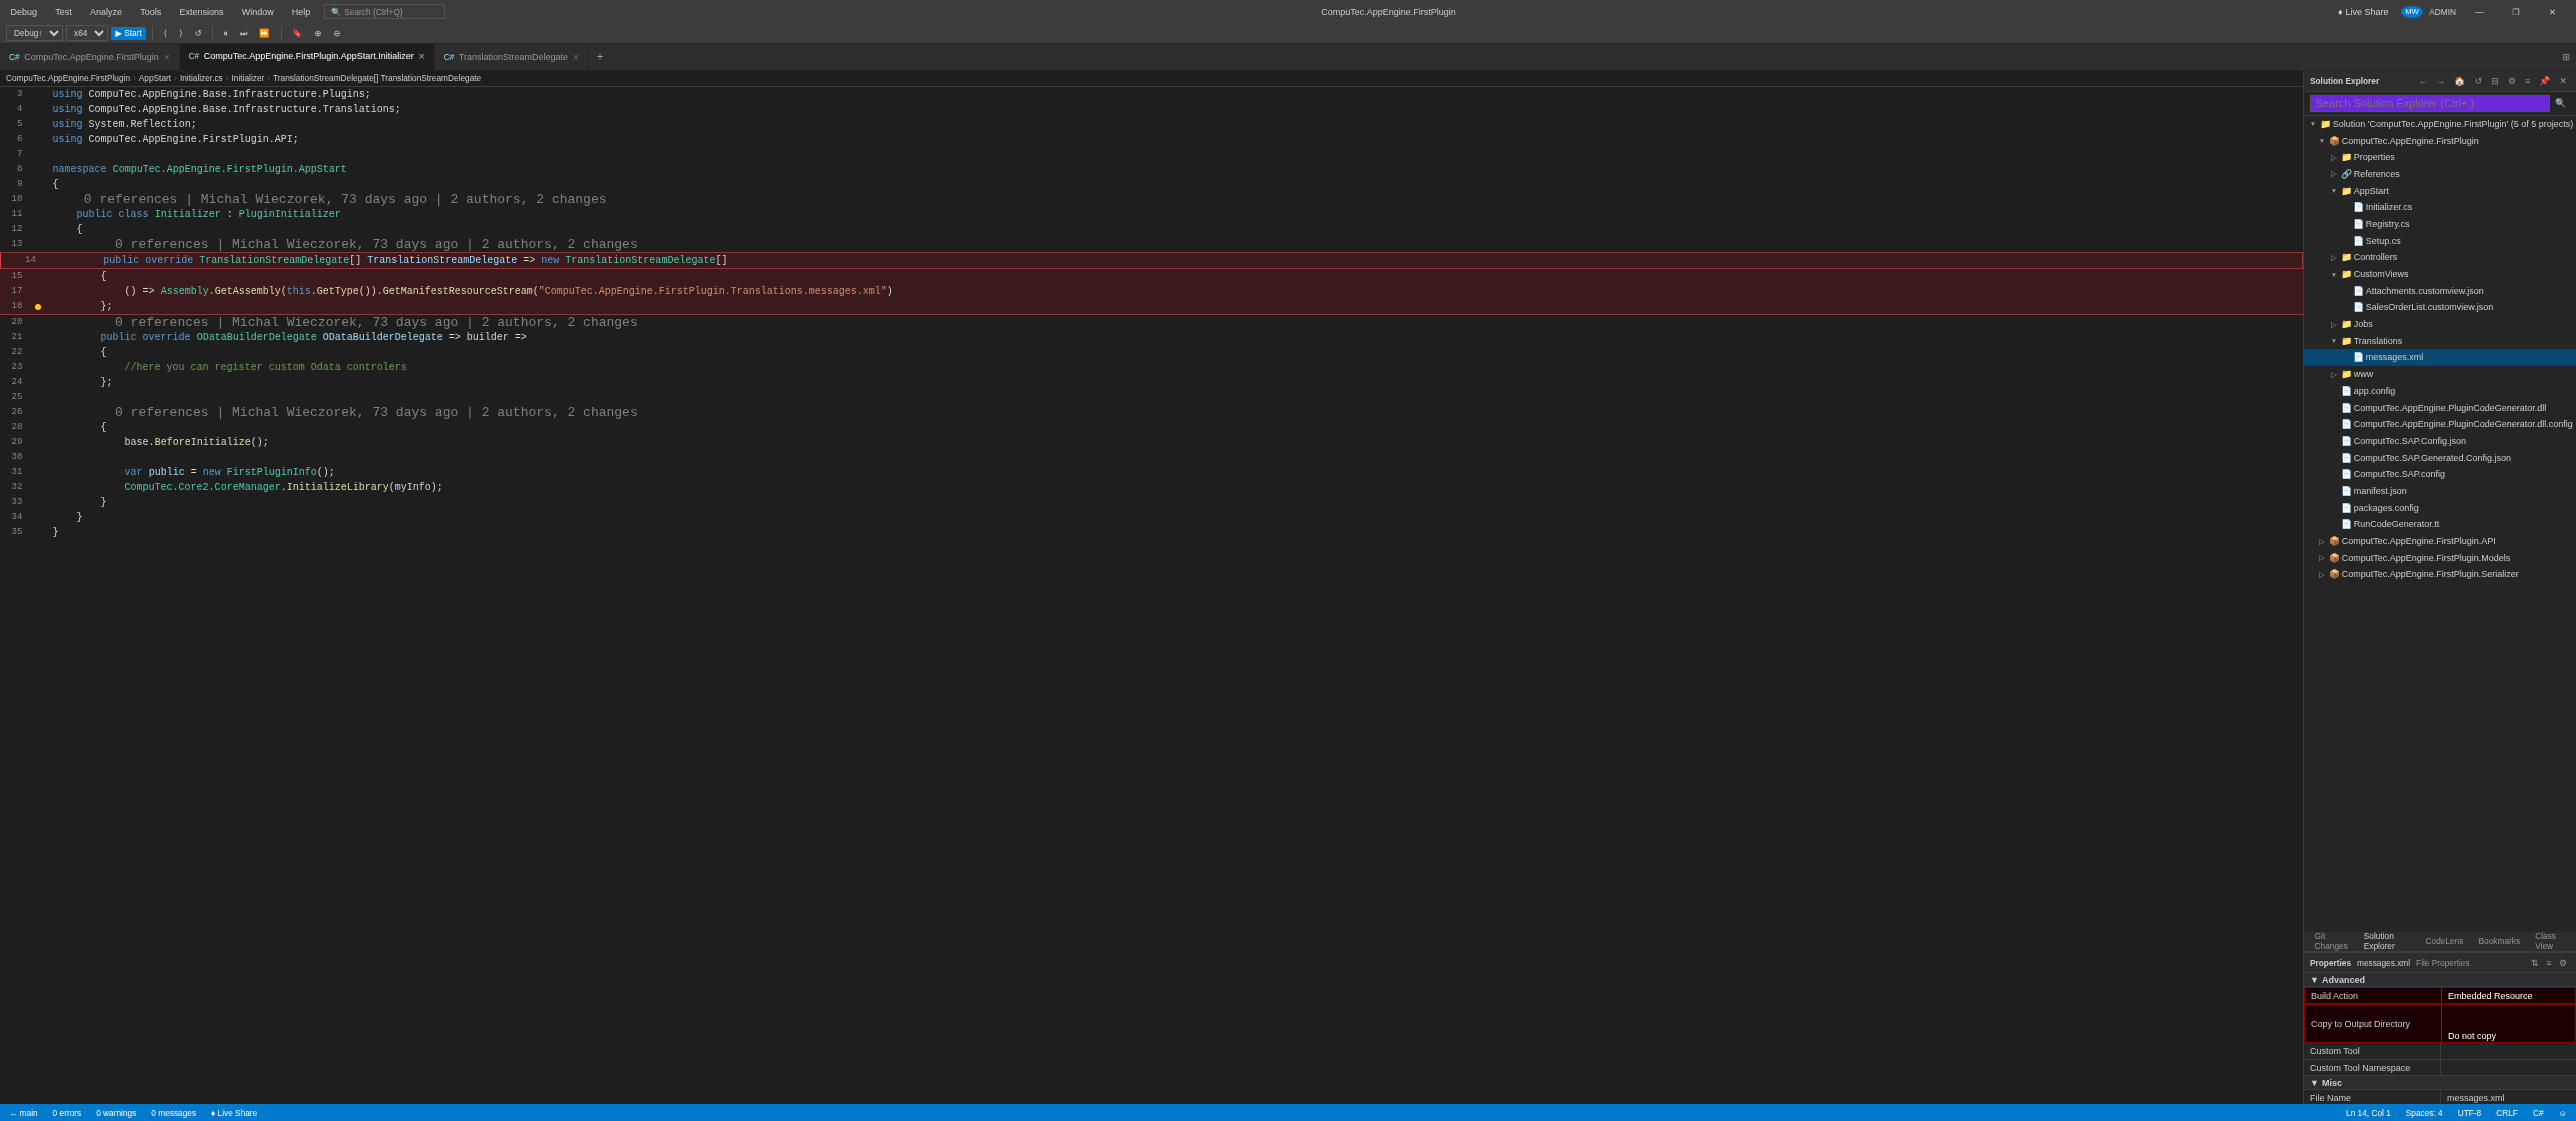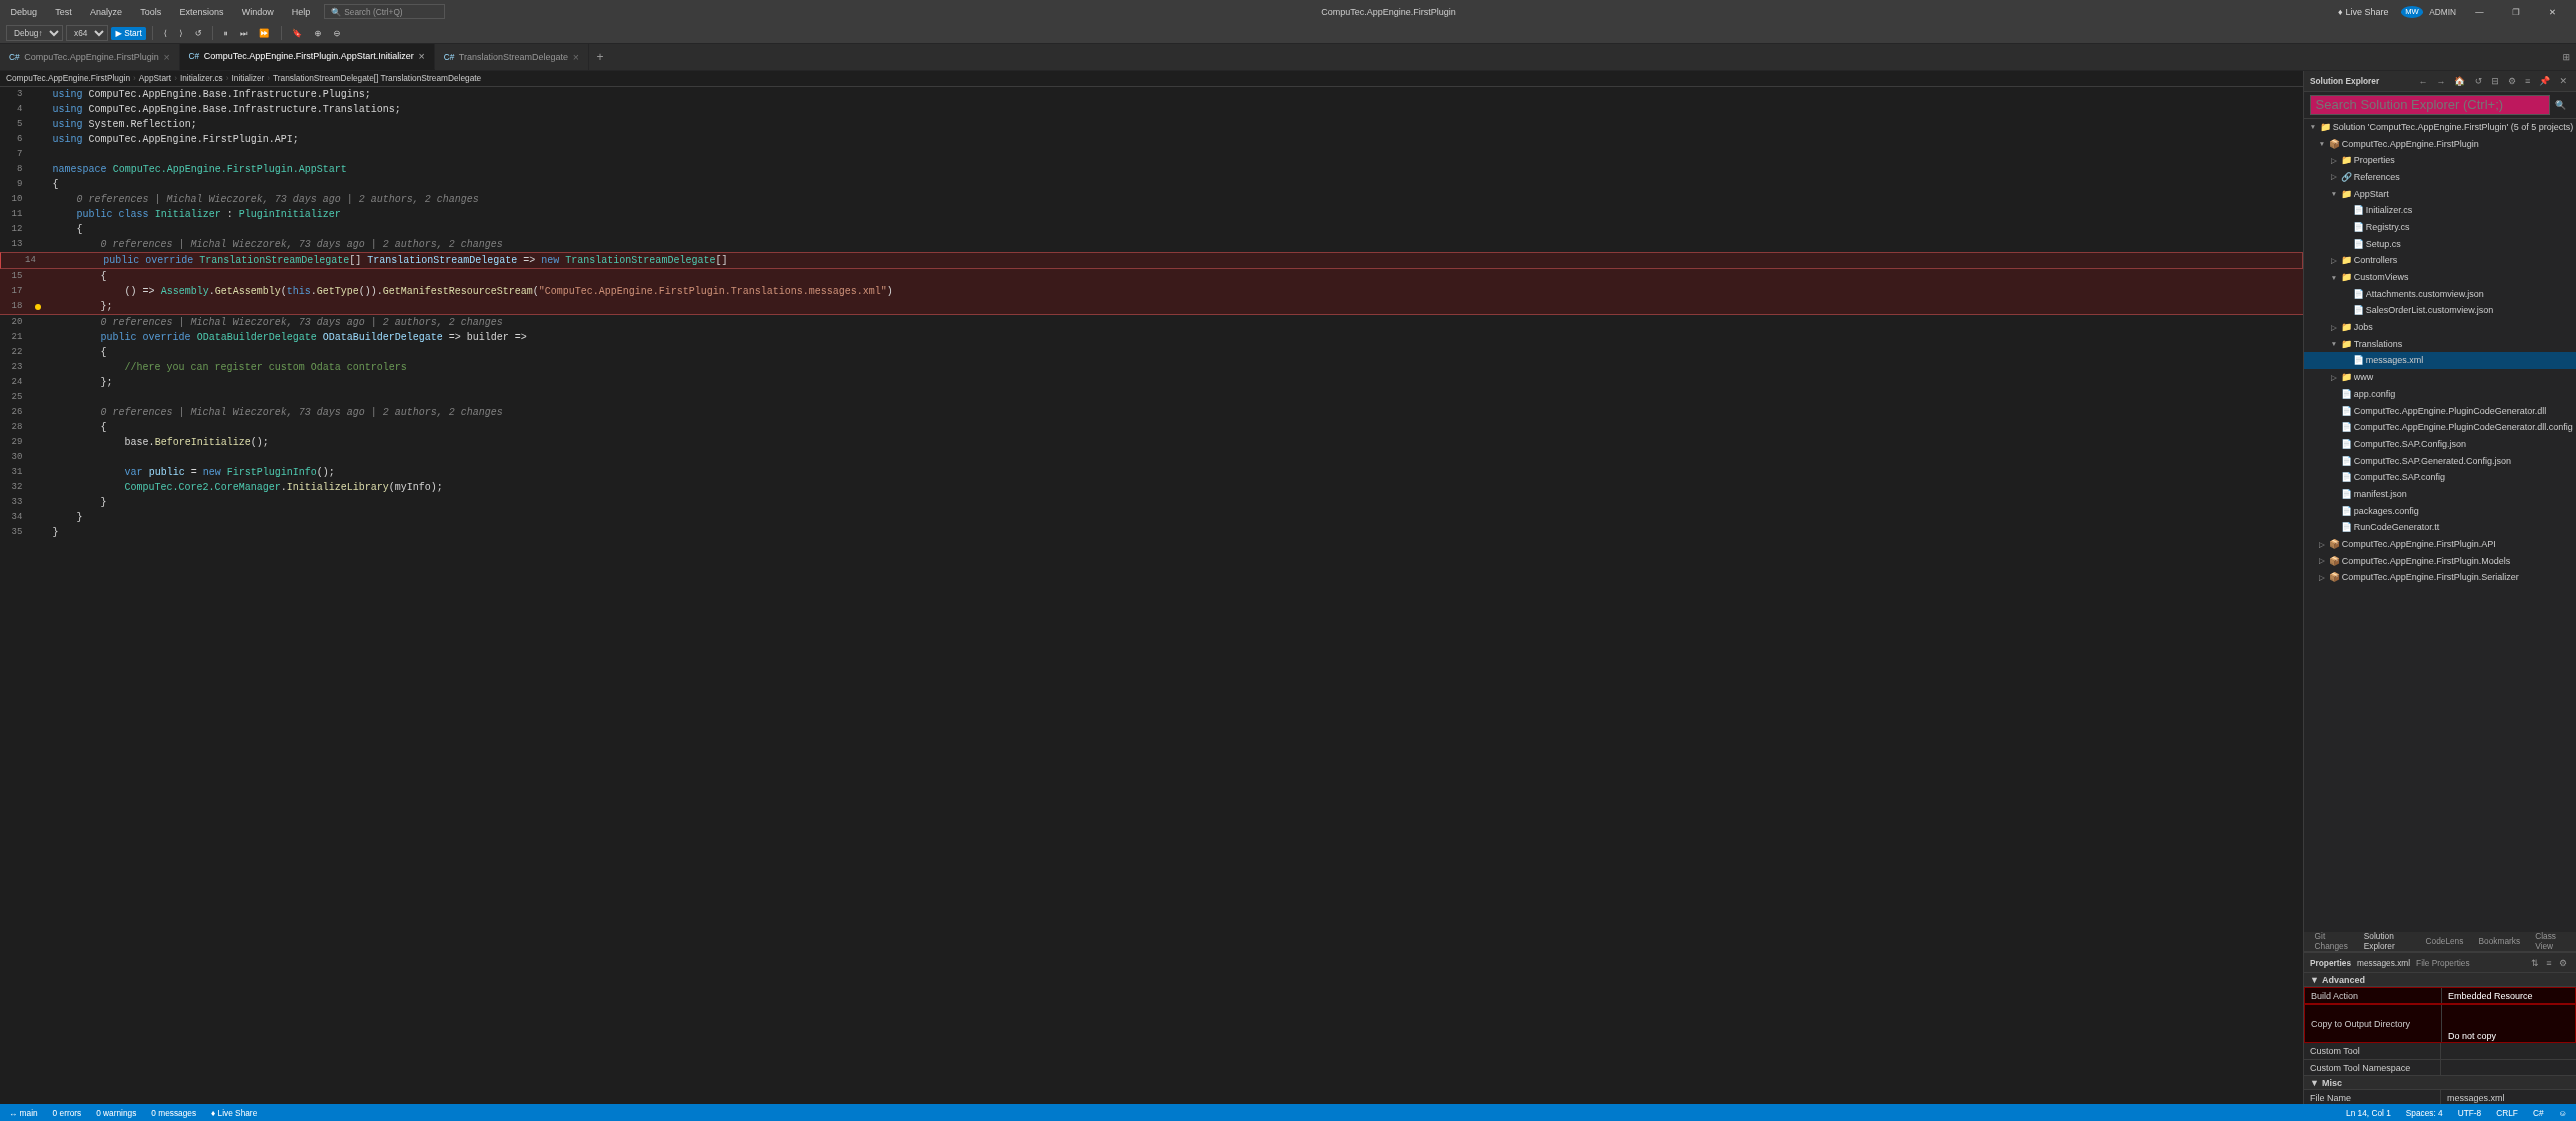--- a/index.html
+++ b/index.html
@@ -37,21 +37,21 @@
     .code-line { display: flex; align-items: stretch; min-height: 15px; }
     .line-number { width: 30px; min-width: 30px; color: #858585; text-align: right; padding-right: 7.6px; padding-left: 3px; user-select: none; font-size: 9px; line-height: 15px; border-right: none; }
     .line-content { padding-left: 7.6px; flex: 1; white-space: pre; color: #d4d4d4; line-height: 15px; }
     .line-highlight { background: #3a1a1a; border: 0.8px solid #8b3a3a; }
     .keyword { color: #569cd6; }
     .type-name { color: #4ec9b0; }
     .string { color: #ce9178; }
     .comment { color: #6a9955; }
     .method { color: #dcdcaa; }
     .property { color: #9cdcfe; }
-    .ref-info { color: #808080; font-size: 10px; font-style: italic; }
+    .ref-info { color: #808080; font-size: 13px; }
     .line-indicator { width: 15px; min-width: 15px; display: flex; align-items: center; justify-content: center; }
     .indicator-dot { width: 6px; height: 6px; border-radius: 50%; background: #ffcc00; }
 
     
     .solution-panel { width: 273px; min-width: 228px; background: #252526; border-left: 0.8px solid #3c3c3c; display: flex; flex-direction: column; }
     .panel-header { display: flex; align-items: center; justify-content: space-between; padding: 3px 6px; background: #2d2d2d; border-bottom: 0.8px solid #3c3c3c; height: 21px; }
     .panel-title { font-size: 8.3px; color: #cccccc; font-weight: 600; }
     .panel-actions { display: flex; gap: 3px; }
     .panel-action-btn { background: transparent; border: none; color: #969696; cursor: pointer; padding: 1.5px 3px; font-size: 9px; }
 
@@ -398,21 +398,21 @@
         <button class="panel-action-btn">↺</button>
         <button class="panel-action-btn">⊟</button>
         <button class="panel-action-btn">⚙</button>
         <button class="panel-action-btn">≡</button>
         <button class="panel-action-btn">📌</button>
         <button class="panel-action-btn">✕</button>
       </div>
     </div>
 
     <div style="padding:3px 6px;border-bottom:0.8px solid #3c3c3c;display:flex;align-items:center;gap:3px;">
-      <input type="text" style="flex: 1 1 0%; background: #be185d; border: 0.8px solid rgb(85, 85, 85); color: rgb(204, 204, 204); padding: 1.5px 4.6px; font-size: 13px;" placeholder="Search Solution Explorer (Ctrl+;)">
+      <input type="text" style="flex: 1 1 0%; background: #6d28d9; border: 0.8px solid rgb(85, 85, 85); color: rgb(204, 204, 204); padding: 1.5px 4.6px; font-size: 11px;" placeholder="Search Solution Explorer (Ctrl+;)">
       <button class="panel-action-btn">🔍</button>
     </div>
 
     <div class="sol-explorer" style="flex:1;overflow-y:auto;">
 
       <div class="tree-item indent-0" style="padding-left:3px;">
         <span class="tree-arrow">▾</span>
         <span class="tree-icon">📁</span>
         <span class="tree-label">Solution 'ComputTec.AppEngine.FirstPlugin' (5 of 5 projects)</span>
       </div>

